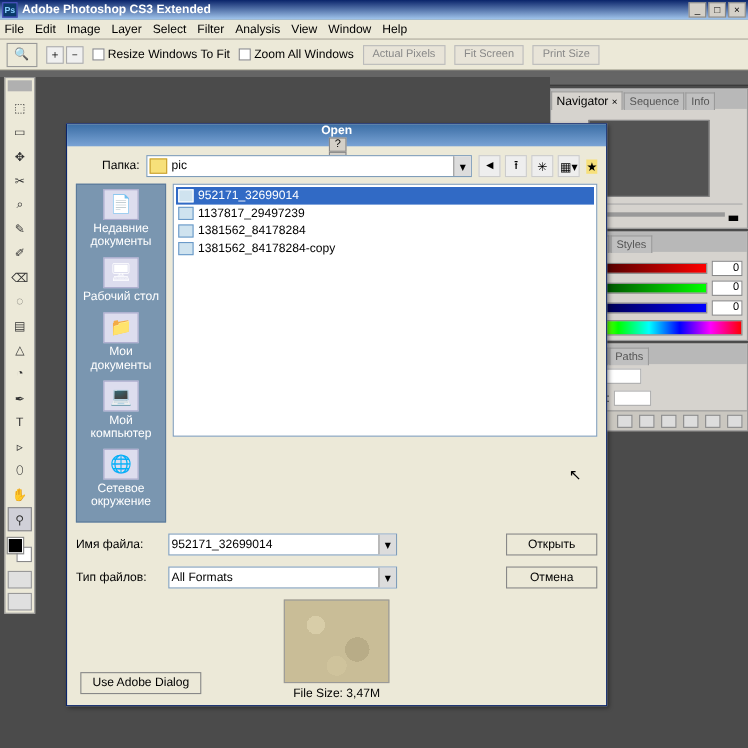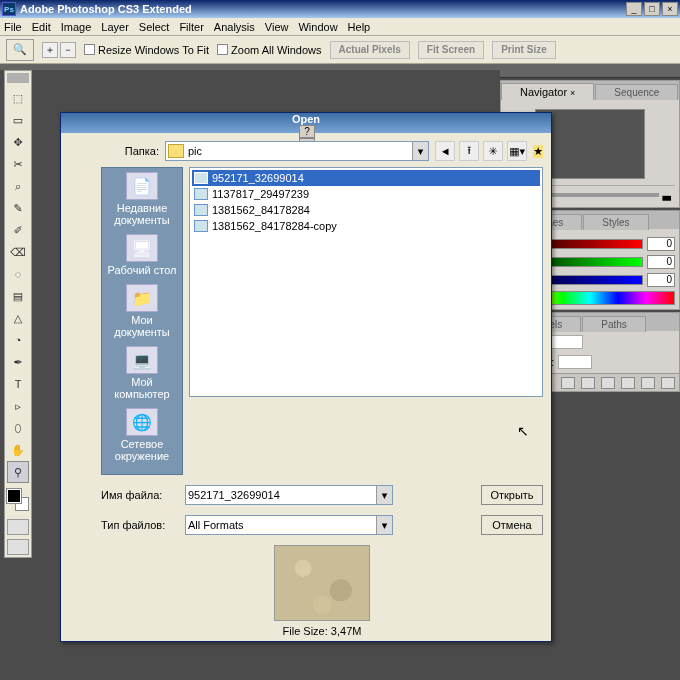--- a/index.html
+++ b/index.html
@@ -16,38 +16,38 @@
   .menubar { height: 18px; background: #ece9d8; display:flex; align-items:center; padding: 0 4px; gap: 10px; border-bottom:1px solid #aca899;}
   .menubar span { color:#000; }
 
   
   .optbar { height: 28px; background: #ece9d8; border-bottom:1px solid #aca899; display:flex; align-items:center; padding: 2px 6px; gap:8px;}
   .toolbox-btn { width: 28px; height:22px; border:1px solid #999; background:#ece9d8; display:flex; align-items:center; justify-content:center;}
   .zoom-icons { display:flex; gap:2px; }
   .zi { width:16px; height:16px; border:1px solid #aaa; background:#f0f0f0; display:flex; align-items:center; justify-content:center; font-size:10px;}
   .chk { display:flex; align-items:center; gap:3px; color:#000;}
   .chk .box { width:11px; height:11px; border:1px solid #888; background:#fff;}
-  .optbtn { height:18px; padding:0 8px; background:#e8e4d8; border:1px solid #bbb; color:#888; font-size:10px;font-weight:bold;}
+  .optbtn { height:18px; padding:0 8px; background:#e8e4d8; border:1px solid #bbb; color:#888; font-size:10px;}
 
   
   .toolbox { position:absolute; top:70px; left:4px; width:28px; background:#ece9d8; border:1px solid #9a9a9a; padding:2px; display:flex; flex-direction:column; gap:2px;}
   .toolbox .hdr { height:10px; background:#b0b0b0; margin-bottom:2px;}
   .tool { width:22px; height:22px; border:1px solid transparent; display:flex; align-items:center; justify-content:center; color:#333;}
   .tool.sel { background:#d0d0d8; border:1px solid #888;}
   .swatches { margin-top:4px; position:relative; height:26px;}
   .sw-fg { position:absolute; top:0; left:0; width:14px; height:14px; background:#000; border:1px solid #fff; outline:1px solid #888;}
   .sw-bg { position:absolute; top:8px; left:8px; width:14px; height:14px; background:#fff; border:1px solid #888;}
   .qm { width:22px; height:16px; border:1px solid #999; margin-top:2px; background:#e0e0e0;}
 
   
   .panels { position:absolute; top:66px; right:0; width:180px; display:flex; flex-direction:column; gap:2px;}
   .panel-dock { height:12px; background:#656565; border-bottom:1px solid #333; display:flex; align-items:center;}
   .panel { background:#d6d3ce; border:1px solid #9a9a9a;}
   .tabs { display:flex; background:#b8b8b8; height:18px; align-items:flex-end;}
-  .tab { padding:2px 18px; background:#d6d3ce; border:1px solid #9a9a9a; border-bottom:none; margin-right:1px; font-size:10px; position:relative; top:1px;}
+  .tab { padding:2px 4px; background:#d6d3ce; border:1px solid #9a9a9a; border-bottom:none; margin-right:1px; font-size:10px; position:relative; top:1px;}
   .tab.inactive { background:#c0c0c0; color:#555;}
   .tab .x { margin-left:3px; font-size:9px;}
   .panel-body { padding:4px; min-height:40px;}
   .slider-row { display:flex; align-items:center; gap:4px; margin:4px 0;}
   .slider { flex:1; height:10px; border:1px solid #888;}
   .slider.r { background:linear-gradient(90deg,#000,#f00);}
   .slider.g { background:linear-gradient(90deg,#000,#0f0);}
   .slider.b { background:linear-gradient(90deg,#000,#00f);}
   .numbox { width:28px; height:14px; border:1px solid #888; background:#fff; text-align:right; padding-right:2px; font-size:10px;}
   .spectrum { height:14px; background:linear-gradient(90deg,#f00,#ff0,#0f0,#0ff,#00f,#f0f,#f00); border:1px solid #888; margin-top:2px;}
@@ -57,40 +57,40 @@
   .pf-ico { width:14px; height:12px; border:1px solid #888; background:#ddd;}
   .nav-thumb { width:110px; height:70px; border:1px solid #888; background:#535353; margin:6px auto;}
   .nav-zoom { display:flex; align-items:center; gap:4px; padding:2px 4px; border-top:1px solid #aaa;}
   .nav-zoom .track { flex:1; height:4px; background:#999;}
 
   
   .dialog { position:absolute; top:112px; left:60px; width:492px; height:530px; background:#ece9d8; border:1px solid #0a246a; box-shadow:2px 2px 4px rgba(0,0,0,.4);}
   .dlg-title { height:20px; background:linear-gradient(#3b6ea5,#7aa3d5); color:#fff; display:flex; align-items:center; padding:0 4px;flex-direction:column;}
   .dlg-title .t { flex:1; font-weight:bold;}
   .dlg-title .db { width:16px; height:14px; background:#d4d0c8; border:1px solid #888; color:#000; display:flex; align-items:center; justify-content:center; font-size:10px; margin-left:2px;}
-  .dlg-body { padding:8px;margin-left:32px; }
+  .dlg-body { padding:8px; }
   .folder-row { display:flex; align-items:center; gap:6px; margin-bottom:6px;}
   .folder-row label { width:58px; text-align:right;}
   .combo { flex:1; height:20px; border:1px solid #7f9db9; background:#fff; display:flex; align-items:center; padding:0 2px; position:relative;}
   .combo .dd { position:absolute; right:0; top:0; width:16px; height:100%; background:#dcdcdc; border-left:1px solid #999; display:flex; align-items:center; justify-content:center;}
   .folder-ico { width:16px; height:14px; background:#f7e07a; border:1px solid #c8a030; margin-right:4px;}
   .nav-icons { display:flex; gap:4px;}
   .nav-icons .ni { width:20px; height:20px; border:1px solid #ccc; background:#eee; display:flex; align-items:center; justify-content:center; font-size:11px;}
   .main-row { display:flex; gap:6px;}
   .places { width:82px; background:#7a96b0; border:1px solid #5a7a9a; padding:4px 2px; display:flex; flex-direction:column; align-items:center;}
   .place { width:100%; text-align:center; color:#fff; font-size:10px; margin-bottom:8px;}
   .place .pi { width:32px; height:28px; margin:0 auto 2px; background:#dde; border:1px solid #aac; display:flex; align-items:center; justify-content:center; font-size:16px;}
   .filelist { flex:1; height:230px; border:1px solid #7f9db9; background:#fff; overflow:auto; padding:2px;}
   .fileitem { display:flex; align-items:center; gap:4px; height:16px; padding:0 2px;}
   .fileitem .fi { width:14px; height:12px; background:#cfe3ef; border:1px solid #6a9ac9;}
   .fileitem.sel { background:#316ac5; color:#fff;}
   .fileitem.sel .fi { border-color:#fff;}
   .label-row { display:flex; align-items:center; gap:8px; margin-top:10px;}
   .label-row label { width:76px;}
-  .btn { width:62px; height:20px; background:#ece9d8; border:1px solid #888; font-size:11px;}
+  .btn { width:83px; height:20px; background:#ece9d8; border:1px solid #888; font-size:11px;}
   .img-seq { display:flex; align-items:center; justify-content:center; gap:6px; margin-top:14px;}
   .preview { width:96px; height:76px; margin:10px auto 4px; background:#c9bd97; border:1px solid #999; background-image:radial-gradient(circle at 30% 30%, #d8cda8 10%, transparent 10%), radial-gradient(circle at 70% 60%, #b8ac87 14%, transparent 14%), radial-gradient(circle at 50% 80%, #cfc39c 12%, transparent 12%);}
   .filesize { text-align:center; margin-top:4px;}
   .adobe-dlg-btn { position:absolute; left:12px; bottom:10px; height:20px; padding:0 10px; background:#ece9d8; border:1px solid #888;}
 
   
   .grip { height:6px; background:#656565;}
 
   
   .cursor { position:absolute; width:12px; height:16px; pointer-events:none;}
@@ -324,14 +324,15 @@
         <div class="dd">▾</div>
       </div>
       <div style="flex:1"></div>
       <button class="btn">Отмена</button>
     </div>
 
 
     <div class="preview"></div>
     <div class="filesize">File Size: 3,47M</div>
   </div>
+  <button class="adobe-dlg-btn">Use Adobe Dialog</button>
   <div class="cursor" style="top:312px; left:456px"></div>
 </div>
 
 </body></html>

